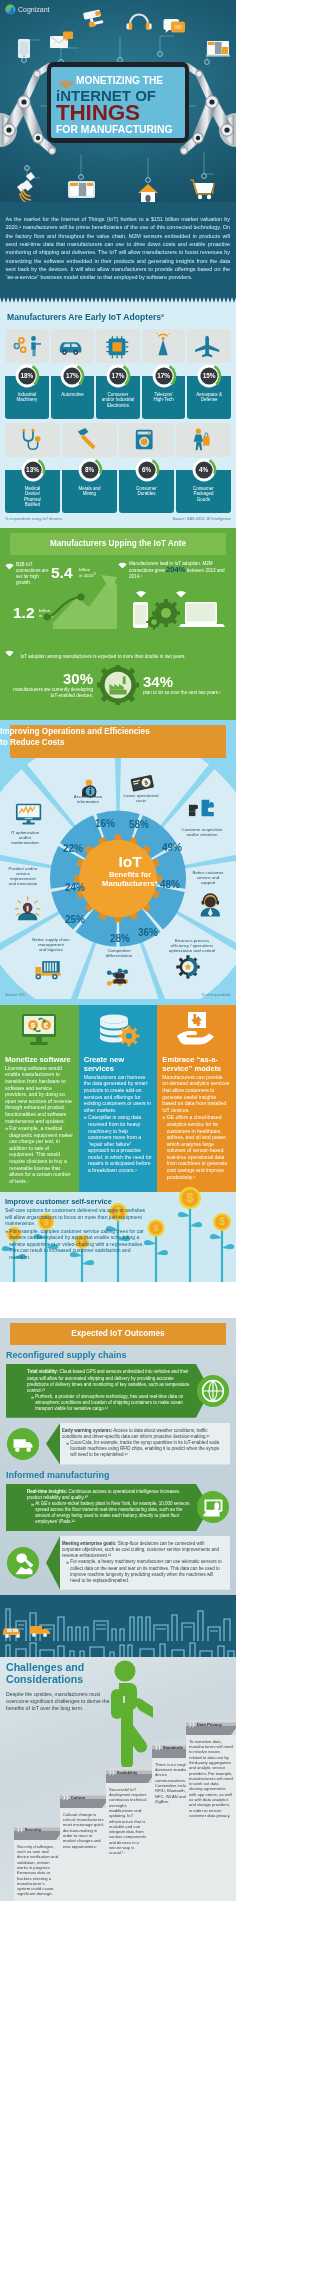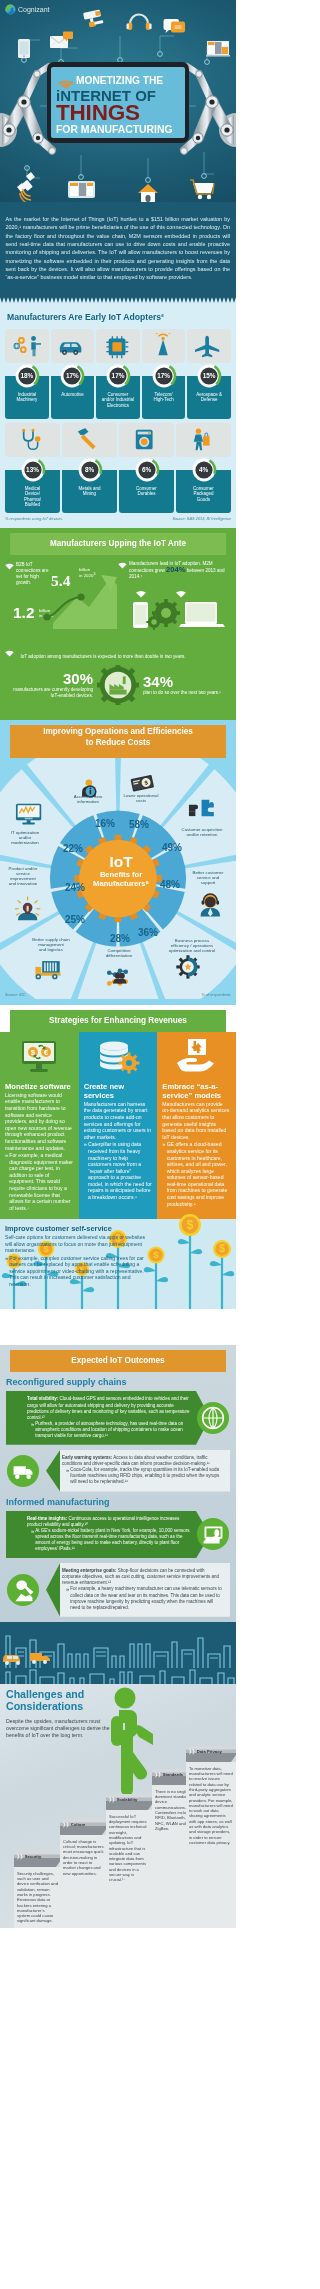--- a/index.html
+++ b/index.html
@@ -51,44 +51,44 @@
   .ante-r{width:114px;position:relative;height:80px;}
   .ante-txt{color:#fff;font-size:4.6px;line-height:6.1px;}
   .growth-bg{position:absolute;left:0;top:4px;width:112px;height:66px;}
   .dotline{position:absolute;left:36px;top:28px;width:60px;height:34px;}
   .wifi-sm{position:absolute;left:0px;top:2px;}
   .wifi-sm.r{left:1px;top:1px;}
   .wifi-sm.inl{position:static;display:inline-block;vertical-align:1px;margin-right:2px;}
   .a-l-txt{position:absolute;left:11px;top:1px;width:34px;}
   .a-r-txt{position:absolute;left:12px;top:0px;width:100px;}
   .big{position:absolute;font-size:15.5px;font-weight:bold;color:#fff;line-height:15px;}
-  .b1{left:46px;top:12px;font-family:Liberation Serif, serif;}
+  .b1{left:46px;top:4px;}
   .b2{left:8px;top:44px;}
   .unit{position:absolute;font-size:4.4px;color:#fff;line-height:5.2px;}
   .u1{left:74px;top:6px;}
   .u2{left:34px;top:47px;}
   .hl{color:#14496b;font-weight:bold;font-size:7.6px;}
   .devices{position:absolute;left:2px;top:26px;width:112px;height:46px;}
   .ante-bot{padding:3px 5px 0;}
   .ab-head{margin-bottom:3px;}
   .ab-row{display:flex;align-items:center;}
   .ab-c1{width:92px;text-align:right;padding-right:4px;}
   .ab-c2{width:42px;}
   .ab-c2 svg{width:42px;height:40px;}
   .ab-c3{width:92px;padding-left:4px;}
   .stat{font-size:15px;font-weight:bold;color:#fff;line-height:16px;}
 
   
   .benefits{background:#8ed6ef;position:relative;padding-bottom:6px;}
   .banner-wrap.ob{height:38px;}
   .banner-wrap.ob .ribbon{height:38px;}
-  .ob-main{position:absolute;left:0;top:6px;width:236px;color:#fff;font-weight:bold;font-size:8.2px;text-align:center;line-height:11px;z-index:3;}
+  .ob-main{position:absolute;left:0;top:6px;width:236px;color:#fff;font-weight:bold;font-size:8.2px;line-height:11px;z-index:3;}
   .radial-box{position:relative;height:241px;}
   .radial-svg{position:absolute;left:0;top:0;width:236px;height:241px;}
-  .iot-center{position:absolute;left:81px;top:96px;width:80px;text-align:center;color:#fff;}
+  .iot-center{position:absolute;left:90px;top:96px;width:80px;text-align:center;color:#fff;}
   .iotc1{font-size:15.5px;font-weight:bold;line-height:16px;}
   .iotc2{font-size:7.6px;font-weight:bold;line-height:9px;}
   .iotc3{font-size:7.6px;font-weight:bold;line-height:9px;}
   .bv{position:absolute;font-size:10px;font-weight:bold;color:#16648a;}
   .bl{position:absolute;font-size:4.4px;line-height:5.2px;color:#2a5566;}
   .bsrc{position:absolute;left:5px;bottom:2px;font-size:3.8px;font-style:italic;color:#4a7f92;}
   .bnote{position:absolute;right:5px;bottom:2px;font-size:3.8px;font-style:italic;color:#4a7f92;}
 
   
   .strategies{background:#ffffff;position:relative;overflow:hidden;}
@@ -913,28 +913,20 @@
       <div class="bv" style="left:55px;top:124px;width:40px;text-align:center">24%</div>
       <div class="bl" style="left:-4px;top:108px;width:54px;text-align:center">Product and/or<br>service<br>improvement<br>and innovation</div>
       <div class="bv" style="left:53px;top:85px;width:40px;text-align:center">22%</div>
       <div class="bl" style="left:-2px;top:72px;width:54px;text-align:center">IT optimization<br>and/or<br>modernization</div>
       <div class="bsrc">Source: IDC</div>
       <div class="bnote">% of respondents</div>
     </div>
   </div>
 
   <div class="strategies">
-    <div class="banner-wrap gb">
-      <svg class="ribbon" viewBox="0 0 236 27" preserveAspectRatio="none">
-        <path d="M10 5 L24 12 L10 12 Z" fill="#3f7a26"></path>
-        <path d="M226 5 L212 12 L226 12 Z" fill="#3f7a26"></path>
-        <path d="M10 5 L226 5 L226 27 L10 27 Z" fill="#65ae42"></path>
-      </svg>
-      <div class="banner-main">Strategies for Enhancing Revenues</div>
-    </div>
     <div class="strat-cols">
       <div class="sc sc1">
         <div class="sc-ico">
             <svg viewBox="0 0 52 40">
           <rect x="9" y="4" width="34" height="23" rx="2" fill="#3e7f2c"></rect>
               <rect x="11" y="6" width="30" height="18" fill="#e9f4e3"></rect>
           <circle cx="20" cy="15" r="5" fill="#f0a22c"></circle>
               <text x="20" y="18" font-size="8" text-anchor="middle" fill="#fff" font-family="Liberation Sans" font-weight="bold">$</text>
           <circle cx="33" cy="15" r="5" fill="#f0a22c"></circle>
               <text x="33" y="18" font-size="8" text-anchor="middle" fill="#fff" font-family="Liberation Sans" font-weight="bold">€</text>

